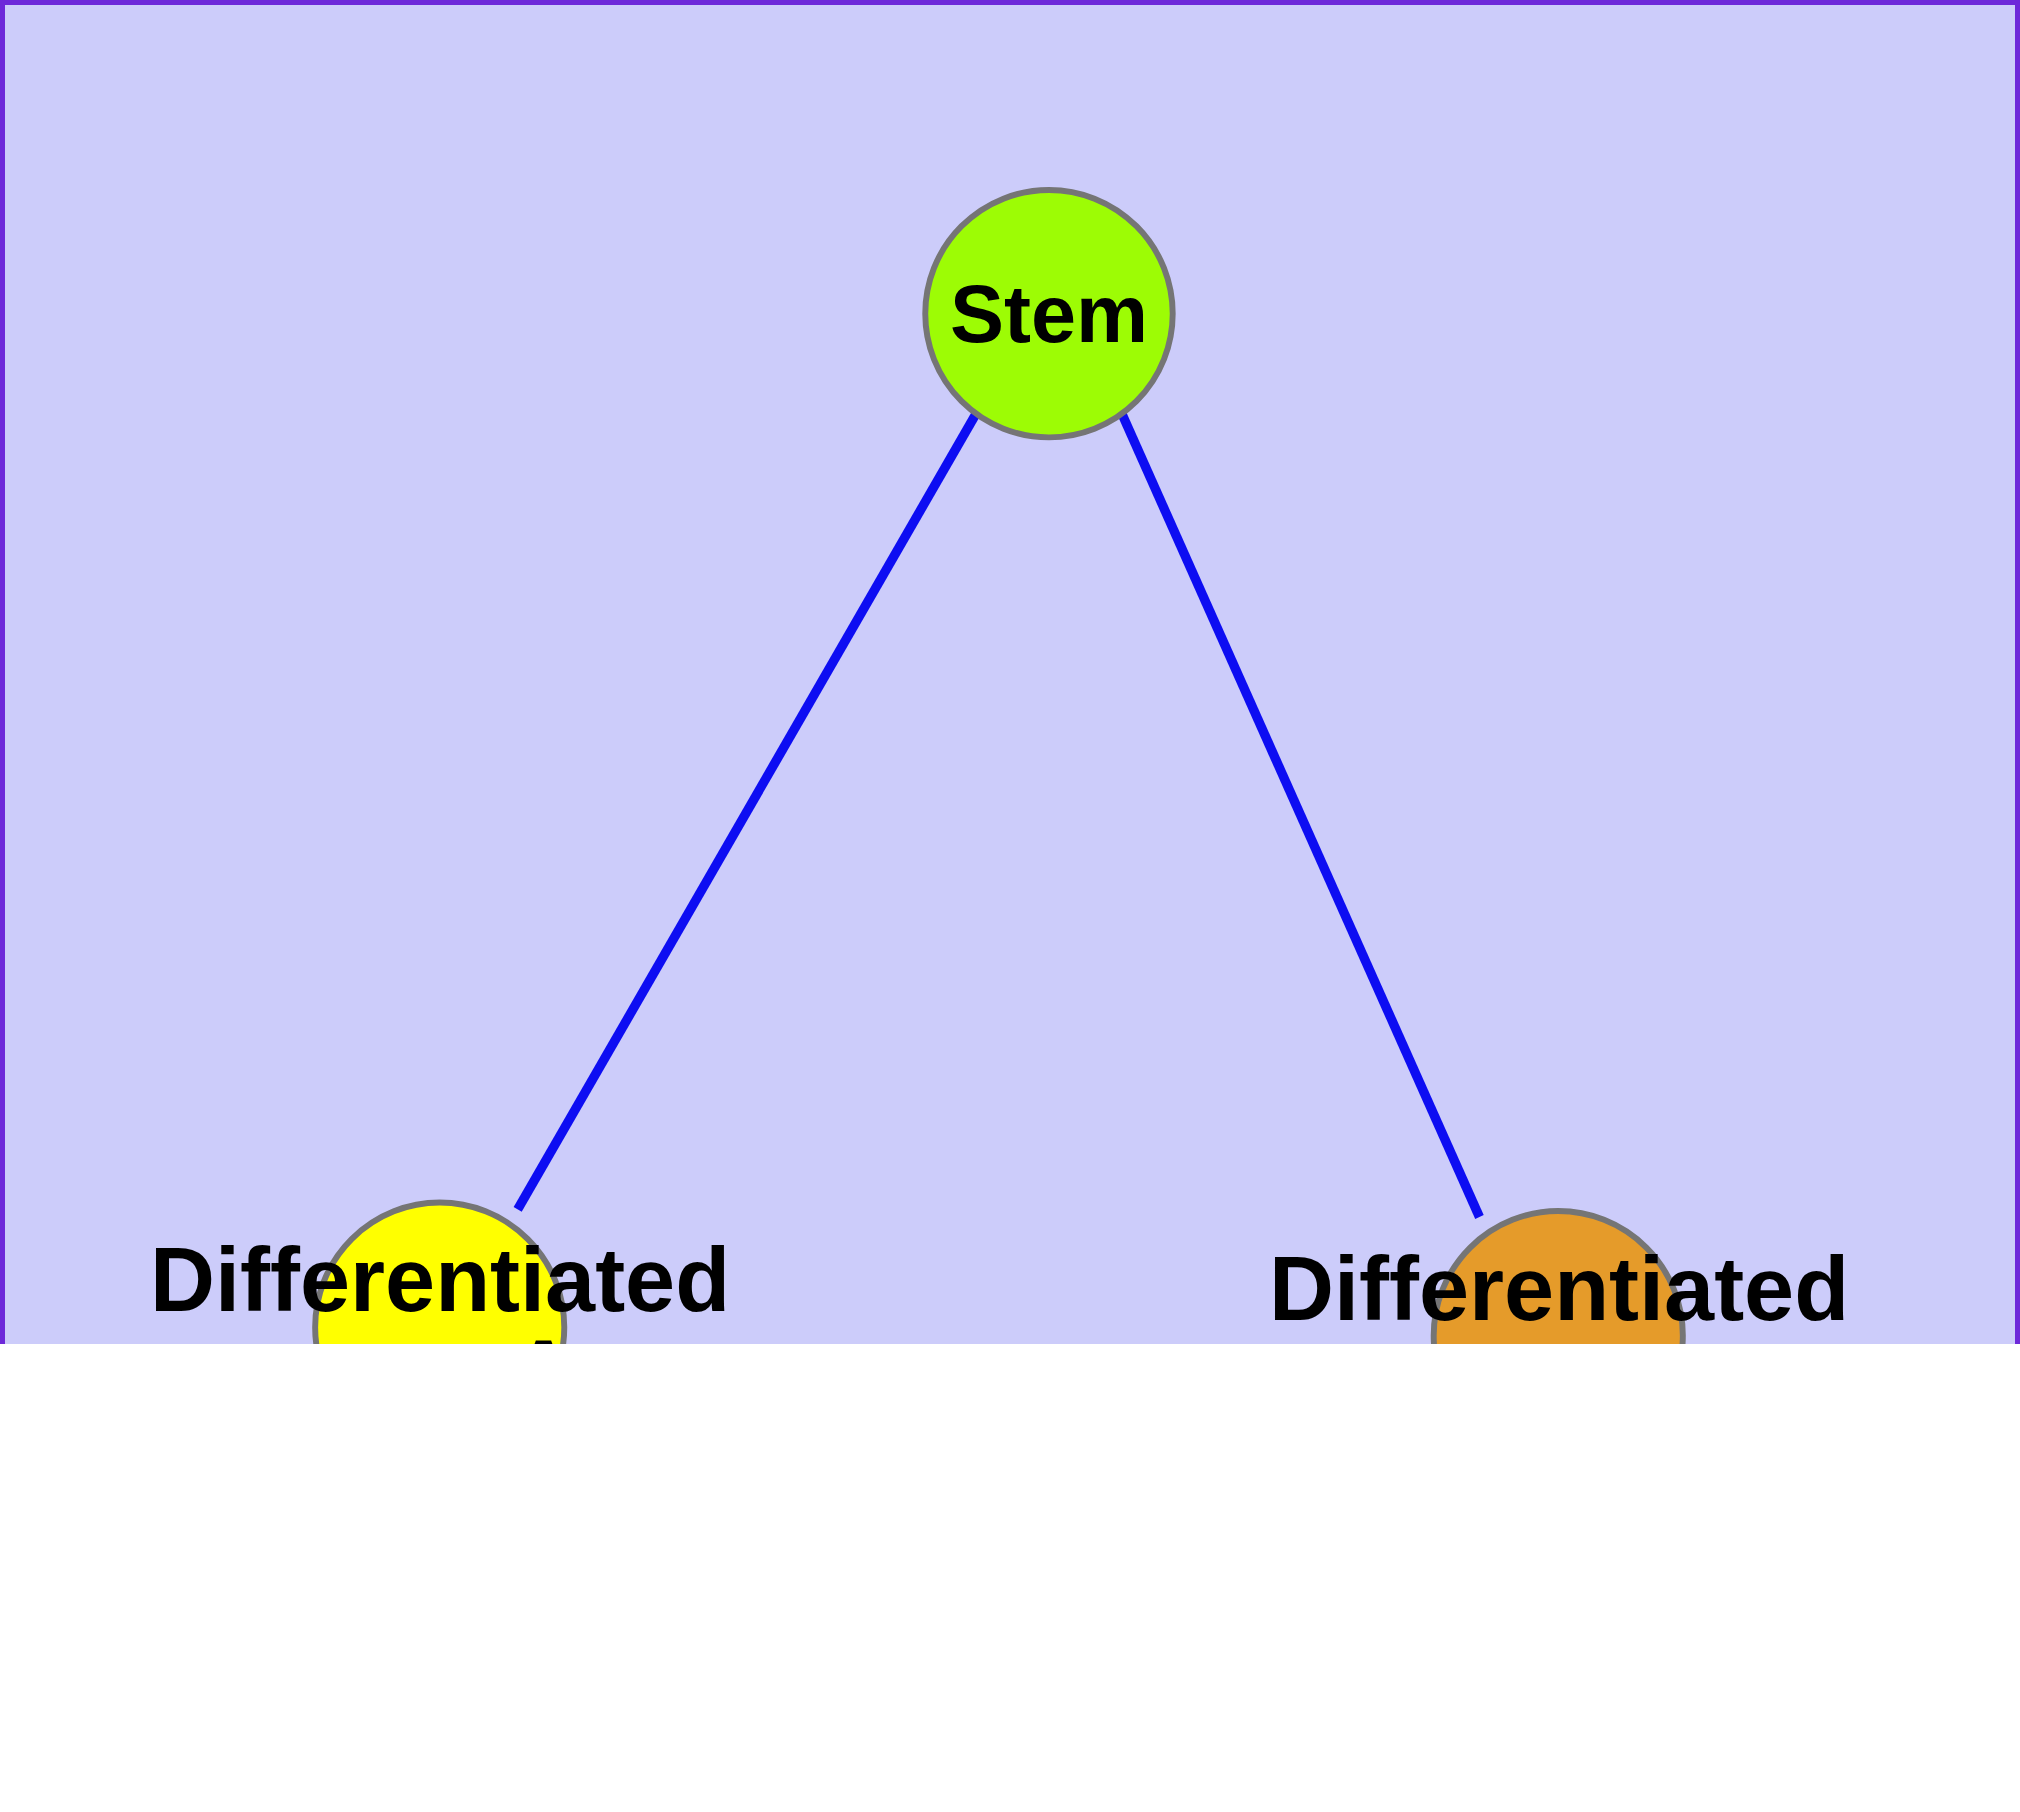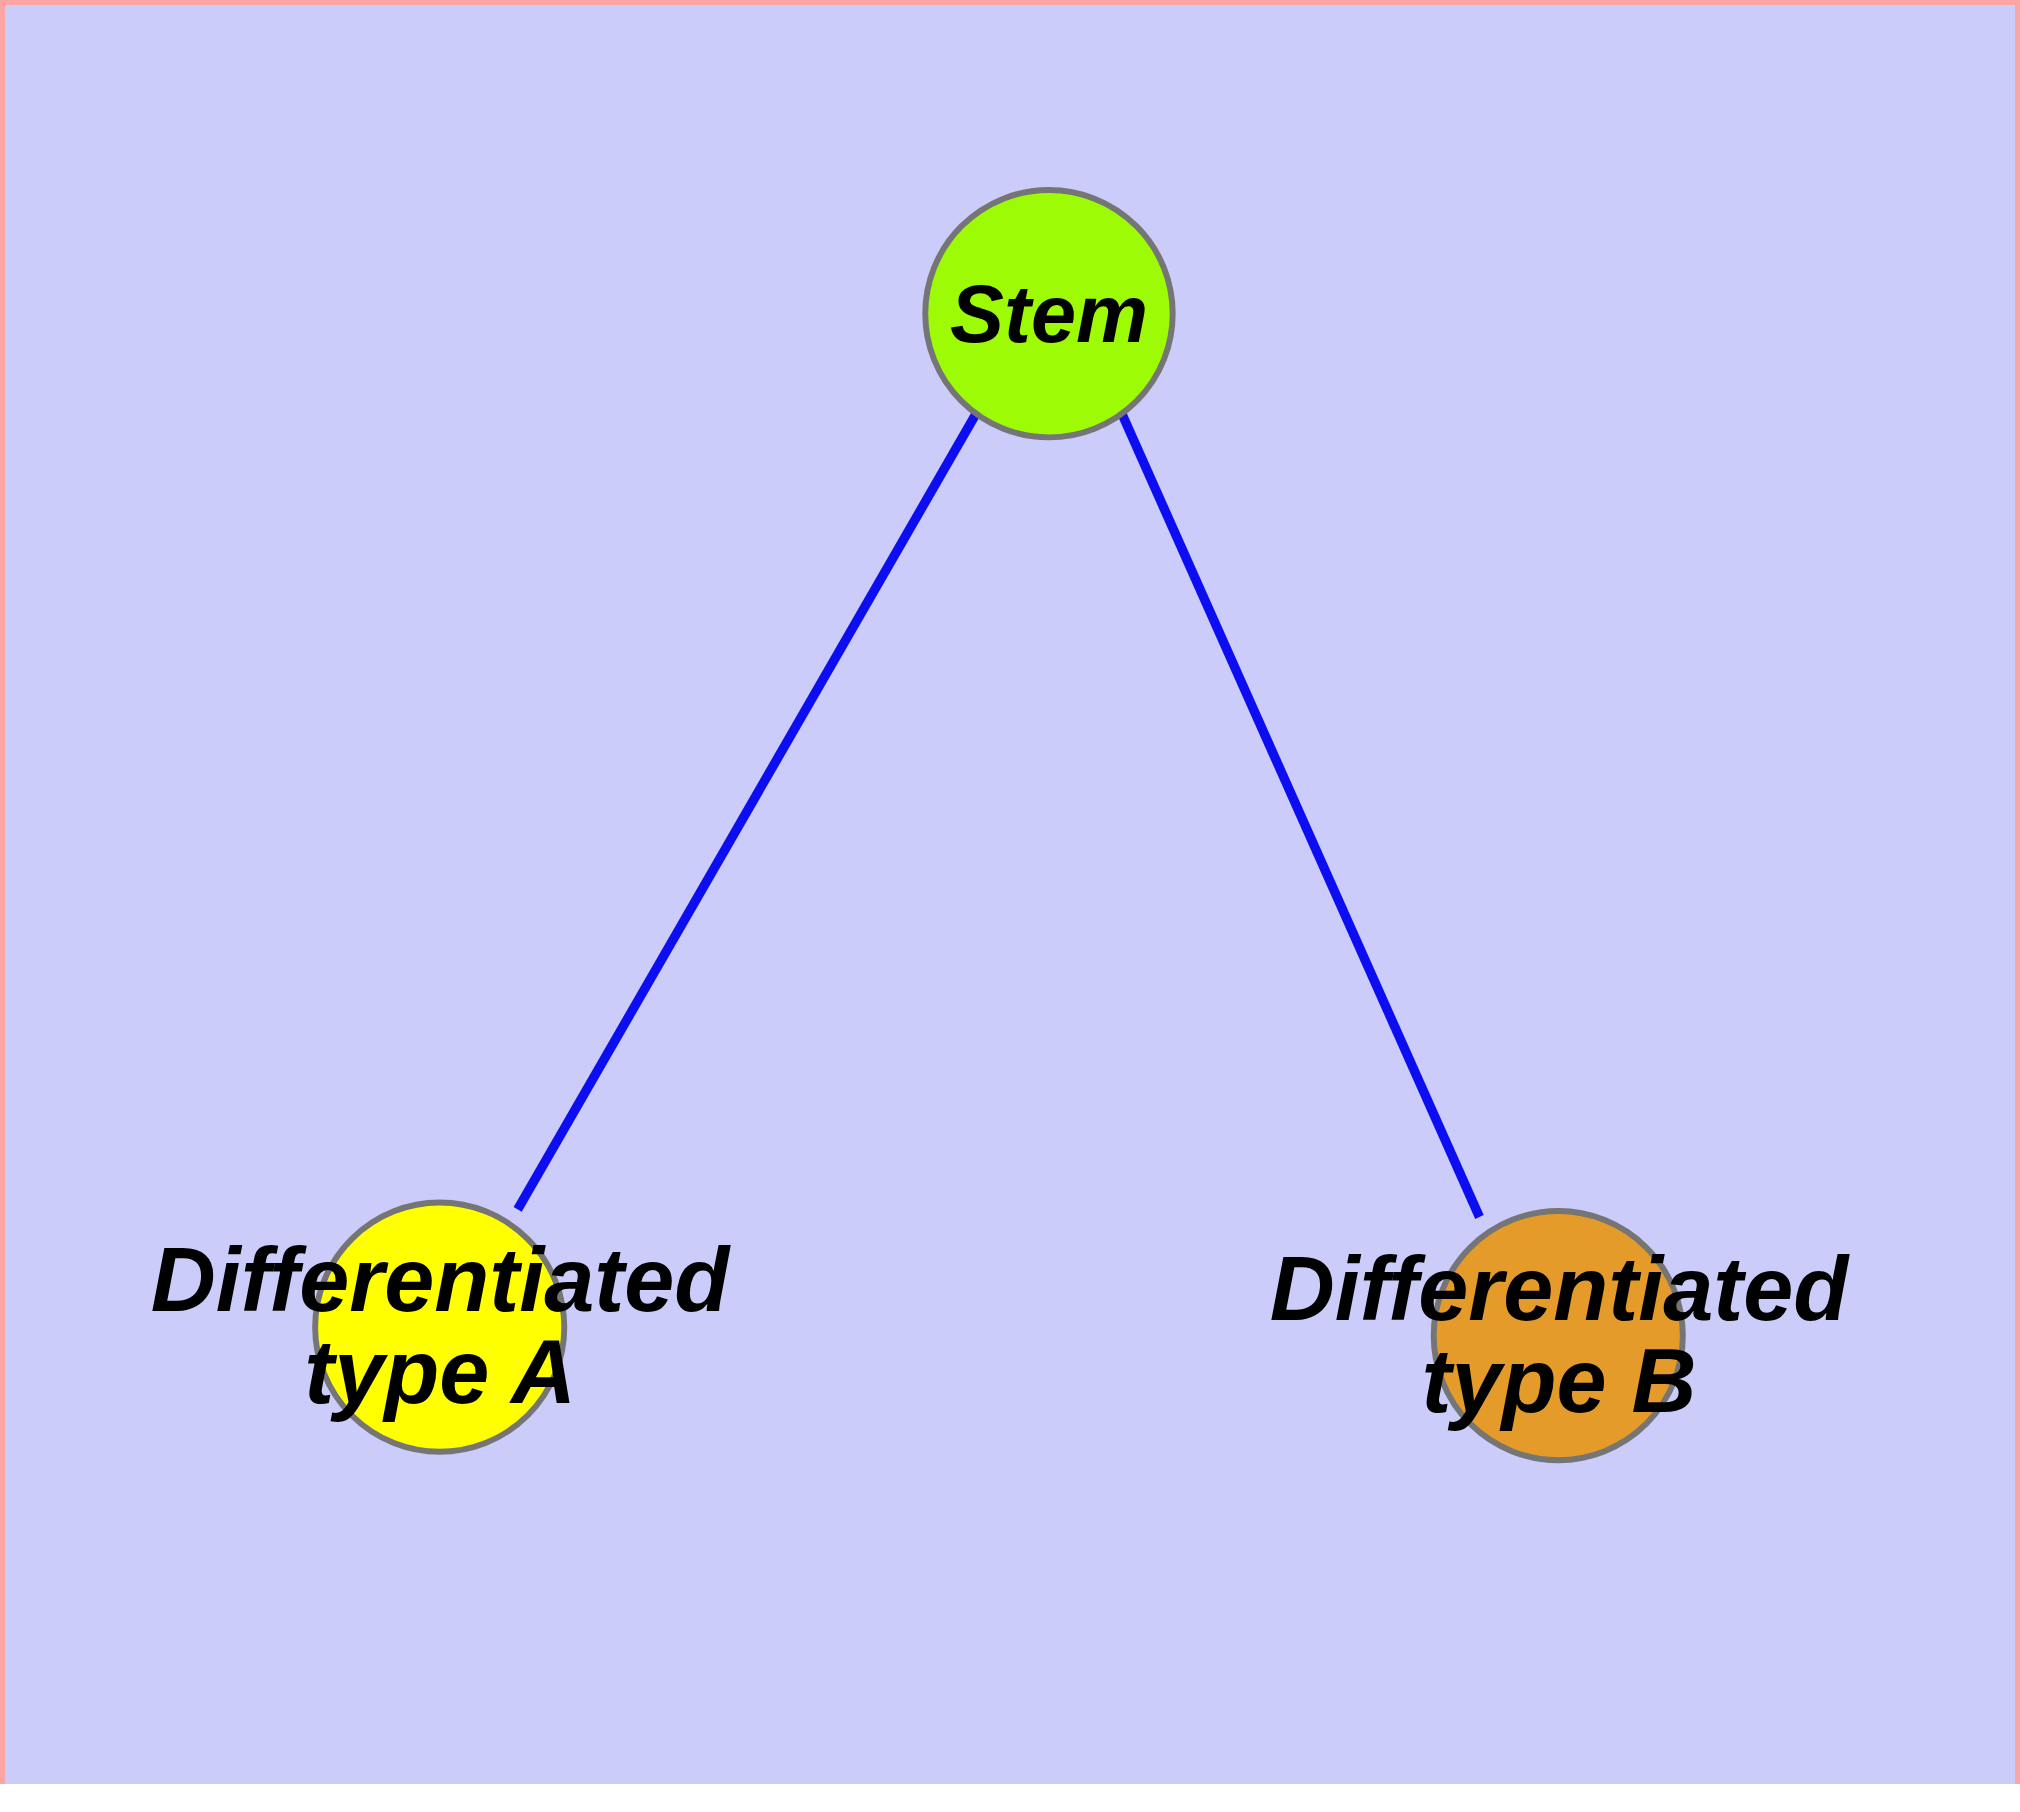--- a/index.html
+++ b/index.html
@@ -3,25 +3,24 @@
 <meta charset="utf-8">
 <style>
   html, body {
     margin: 0;
     padding: 0;
     background: #ffffff;
   }
   #stage {
     position: relative;
     width: 2021px;
-    height: 1784px;
-    background: #fca5a5;
+    height: 1344px;
+    background: #6d28d9;
     overflow: hidden;
     font-family: "Liberation Sans", sans-serif;
-    font-style: italic;
   }
   #canvas {
     position: absolute;
     left: 5.1px;
     top: 5.1px;
     width: 2010px;
     height: 1802px;
     background: #ccccfa;
   }
   #graph-svg {

